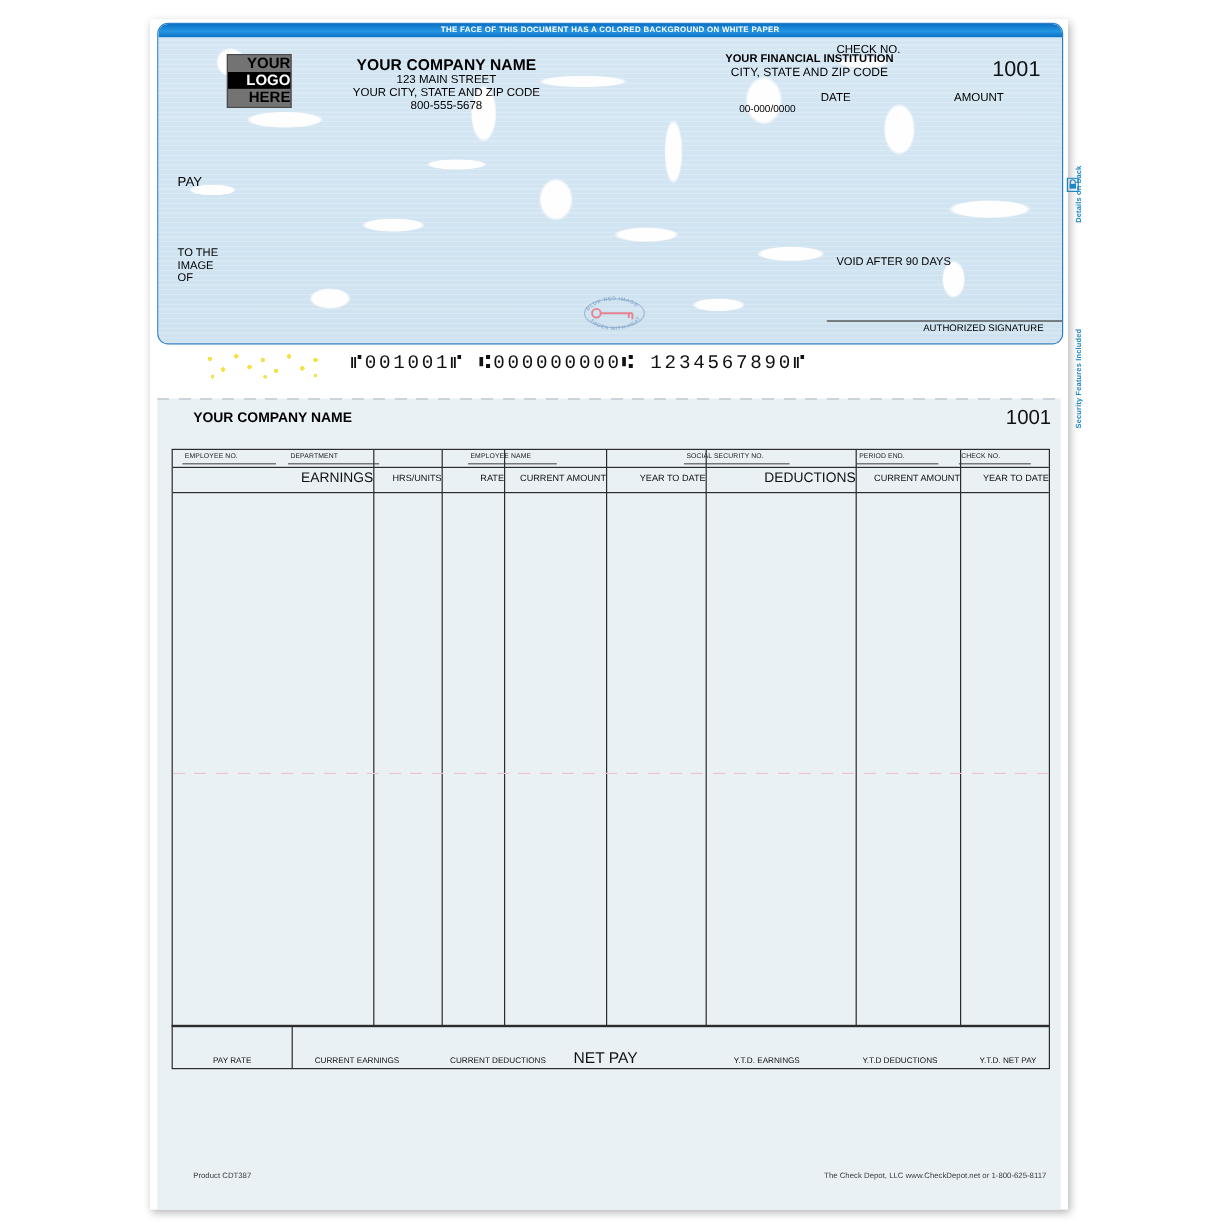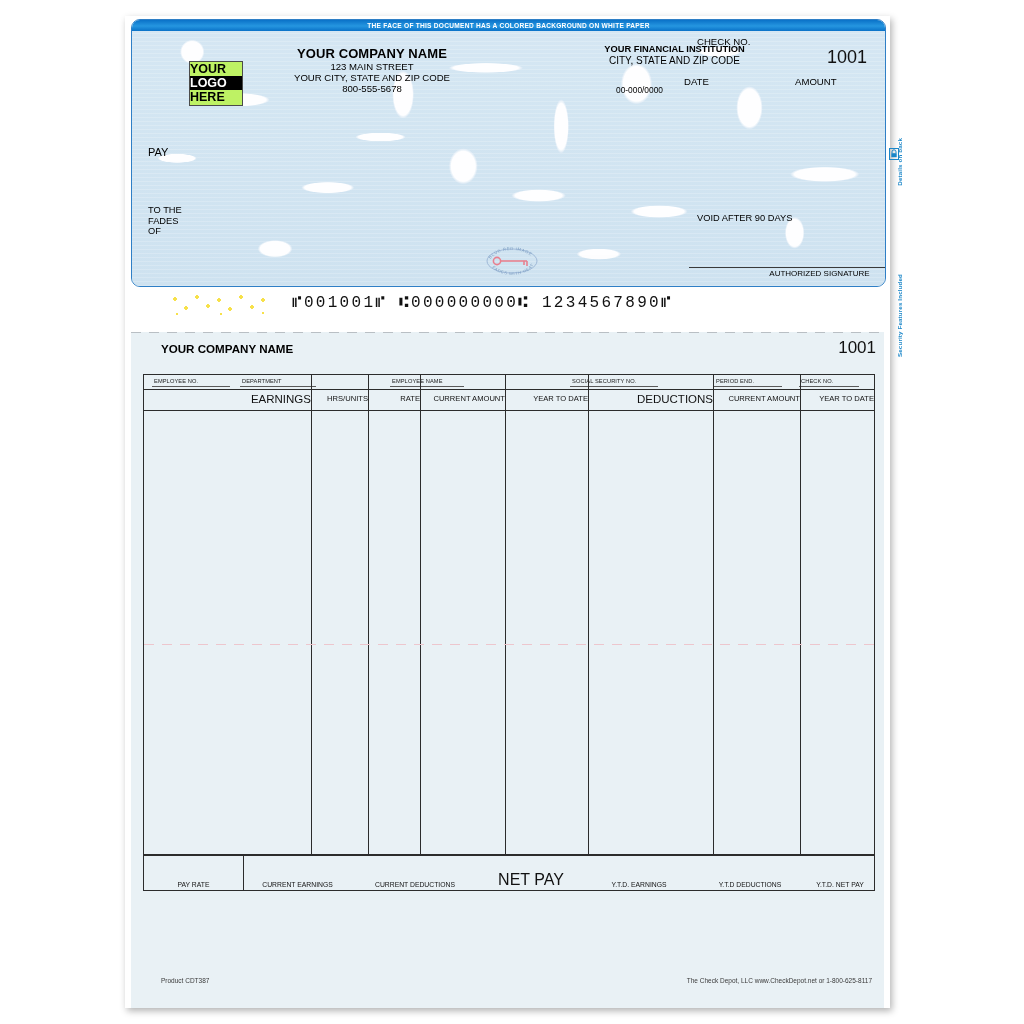--- a/index.html
+++ b/index.html
@@ -40,22 +40,22 @@
      opacity:.96;}
   #micro{position:absolute;inset:0;opacity:.35;
      background-image:repeating-linear-gradient(0deg,rgba(255,255,255,.55) 0 1px,rgba(255,255,255,0) 1px 4px);}
 
   #banner{position:absolute;left:0;top:0;width:100%;height:11px;
           background:linear-gradient(#0a72c8,#2596e0 55%,#0a72c8);
           color:#ffffff;font-size:6.6px;font-weight:bold;letter-spacing:.25px;
           text-align:center;line-height:11px;}
 
   
-  #logobox{position:absolute;left:57px;top:41px;width:52px;height:43px;
-           border:1.3px solid #4b4b4b;background:#bef264;text-align:left;}
+  #logobox{position:absolute;left:57px;top:25px;width:52px;height:43px;
+           border:1.3px solid #4b4b4b;background:#737373;text-align:right;}
   .lg{font-size:12.5px;font-weight:bold;line-height:14px;color:#000;font-family:"Liberation Sans",sans-serif;}
   .lg.inv{background:#000000;color:#ffffff;}
 
   .cmpname{position:absolute;left:120px;top:26px;width:240px;text-align:center;
            font-size:13px;font-weight:bold;color:#000;letter-spacing:.1px;}
   .cmpl{position:absolute;left:120px;width:240px;text-align:center;font-size:9.6px;color:#000;}
 
   .fi-name{position:absolute;left:410px;top:24px;width:265px;text-align:center;
            font-size:9.3px;font-weight:bold;color:#000;}
   .fi-city{position:absolute;left:410px;top:35px;width:265px;text-align:center;
@@ -120,21 +120,21 @@
   .hdr-rule{position:absolute;height:.9px;background:#5a5a5a;}
   .hdr-row{position:absolute;left:0;top:14px;width:100%;height:20px;border-top:.9px solid #2c2c2c;border-bottom:1.2px solid #2c2c2c;}
   .hdr-cell{position:absolute;top:14px;height:20px;line-height:20px;text-align:right;color:#111;}
   .big{font-size:11.5px;}
   .sm{font-size:7.6px;}
 
   
   #totals{position:absolute;left:12px;top:522px;width:730px;height:35px;
           border:1.2px solid #2c2c2c;}
   .tot-cell{position:absolute;bottom:2px;text-align:center;font-size:6.8px;color:#111;}
-  .tot-netpay{position:absolute;bottom:1px;text-align:center;font-size:16px;color:#111;}
+  .tot-netpay{position:absolute;bottom:1px;text-align:left;font-size:13px;color:#111;}
 
   .footL{position:absolute;left:30px;top:645px;font-size:6.5px;color:#3a3a3a;}
   .footR{position:absolute;right:12px;top:645px;font-size:6.5px;color:#3a3a3a;}
 </style>
 </head>
 <body>
 
 <div id="page">
   <div id="paper"></div>
 
@@ -160,21 +160,21 @@
     <div class="routing">00-000/0000</div>
 
     <div class="lbl-checkno">CHECK NO.</div>
     <div class="checknum">1001</div>
     <div class="lbl-date">DATE</div>
     <div class="lbl-amount">AMOUNT</div>
 
     <div class="lbl-pay">PAY</div>
     <div class="lbl-order">
       <div>TO THE</div>
-      <div>FADES</div>
+      <div>IMAGE</div>
       <div>OF</div>
     </div>
 
     <div class="lbl-void">VOID AFTER 90 DAYS</div>
     <div class="sigline"></div>
     <div class="lbl-sig">AUTHORIZED SIGNATURE</div>
 
     <svg id="seal" viewBox="0 0 64 36">
       <defs>
         <path id="arcT" d="M 8,24 A 24,16 0 0 1 56,24"></path>

